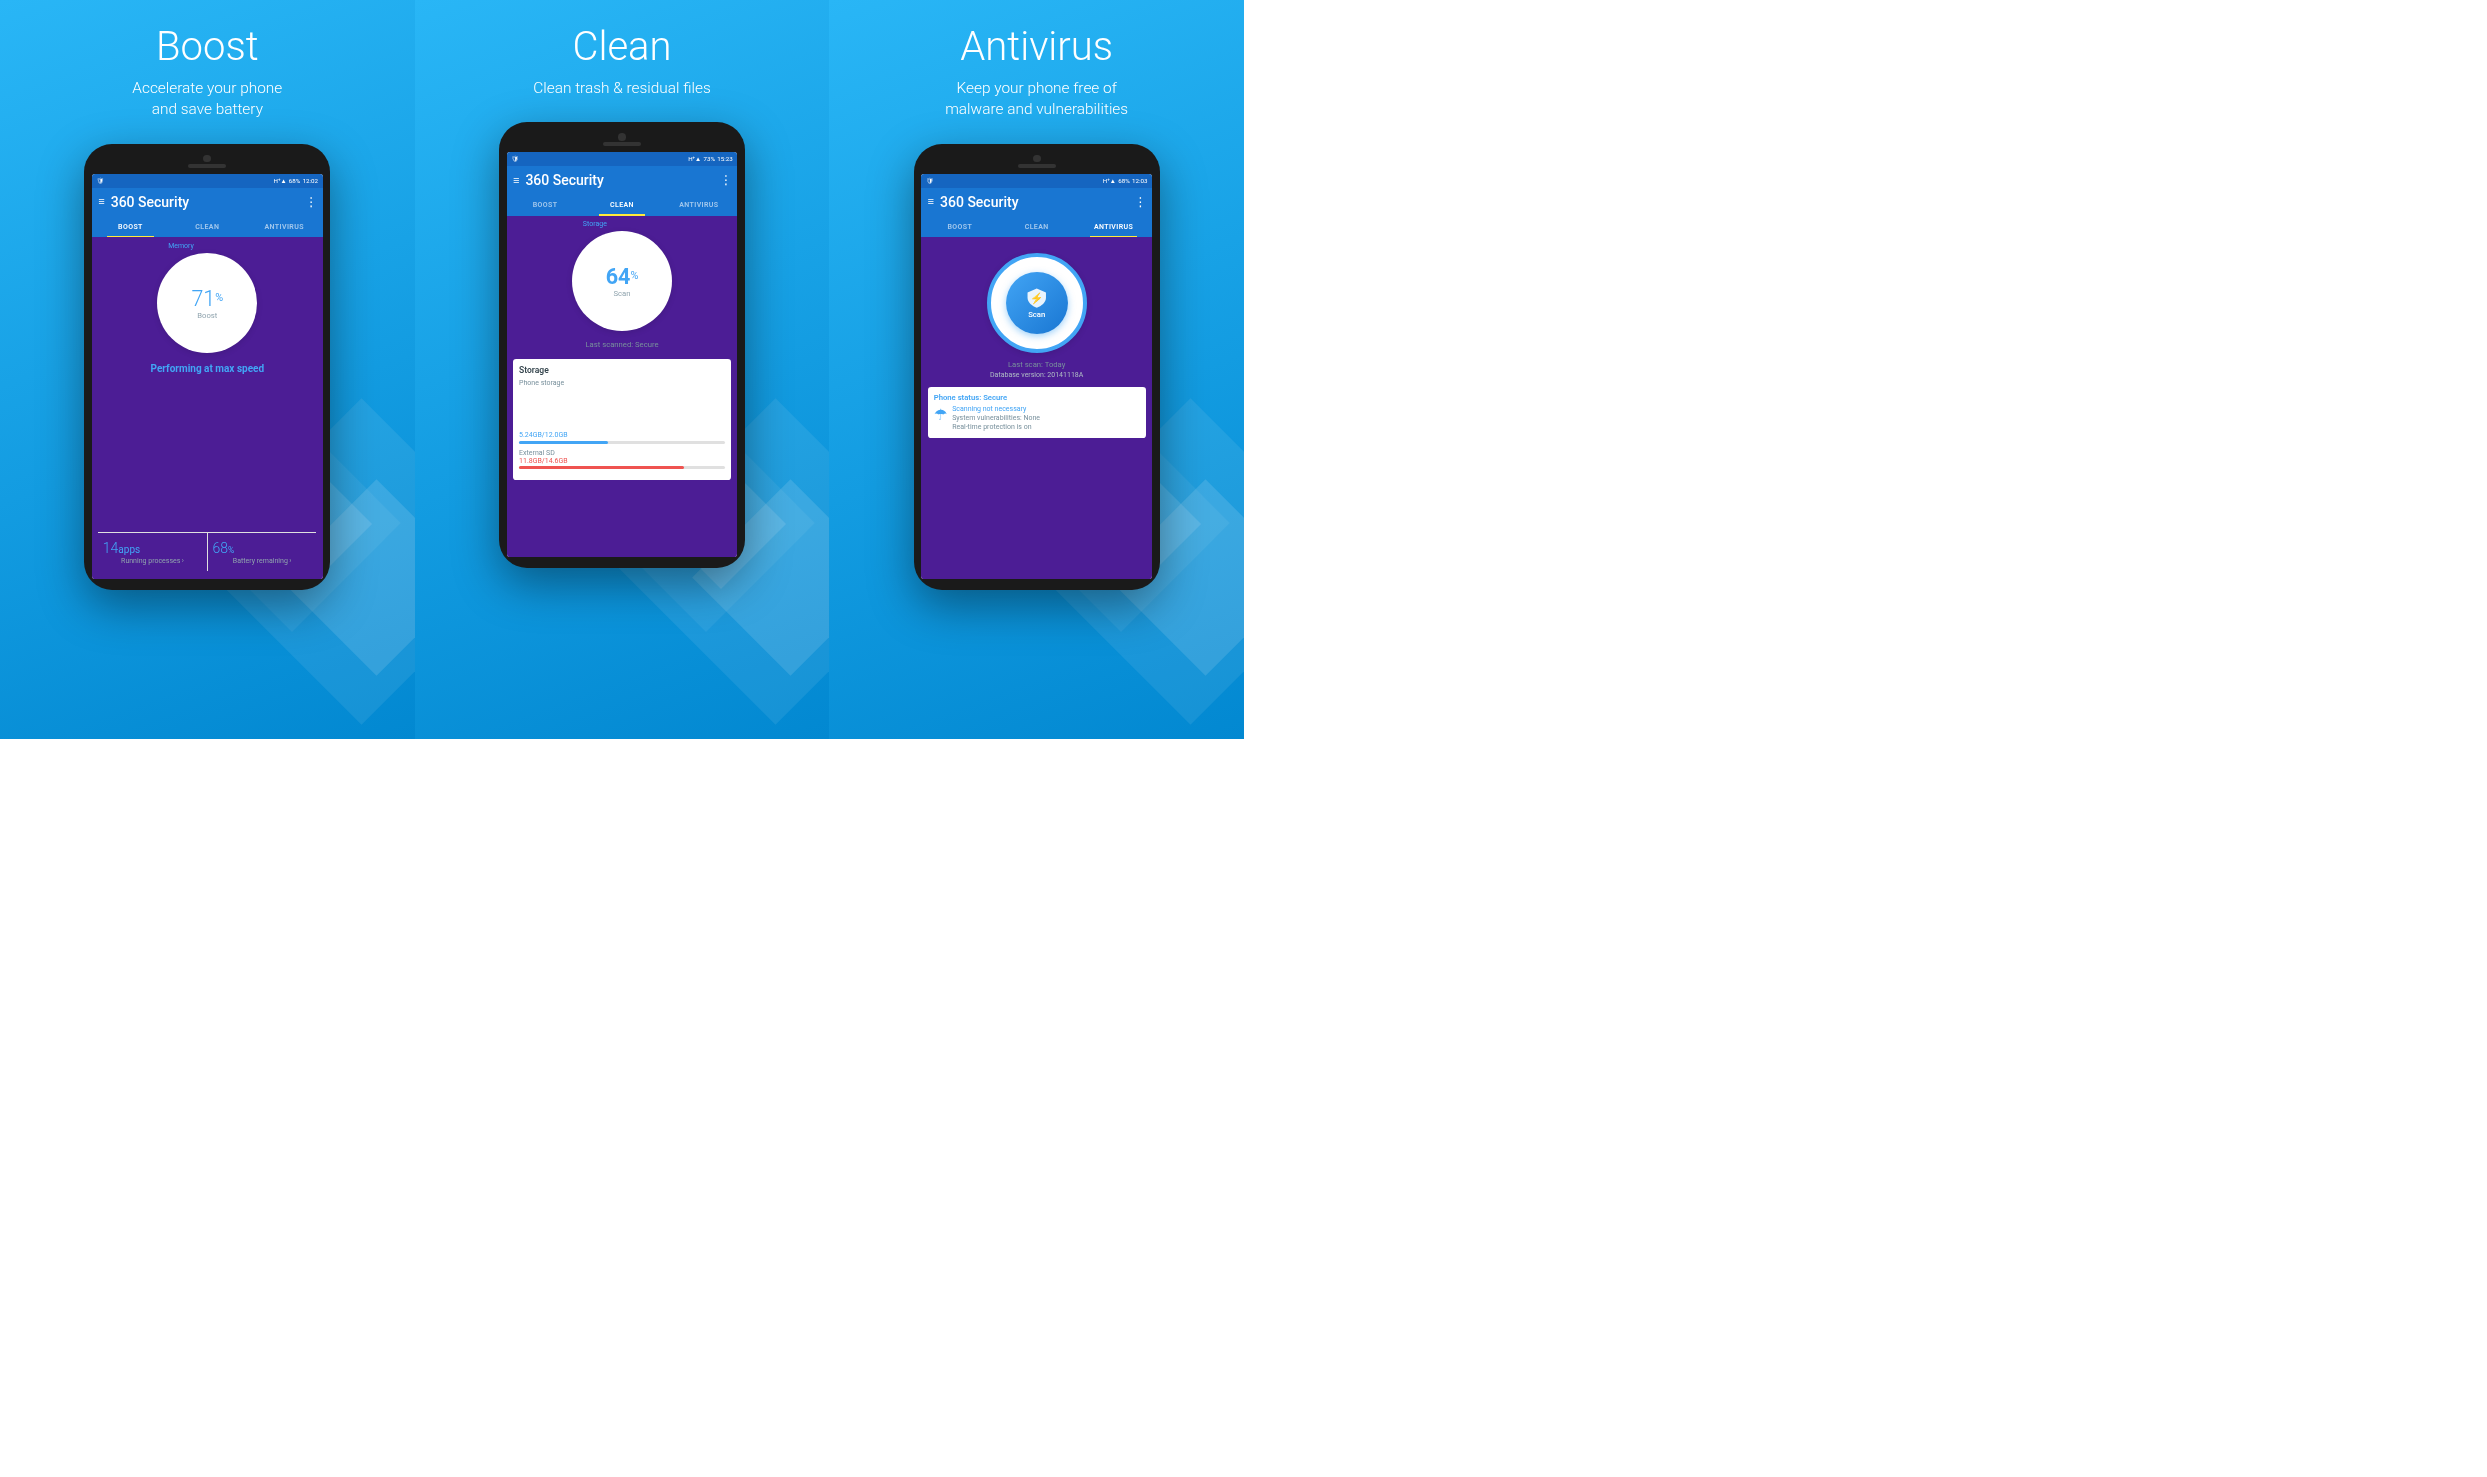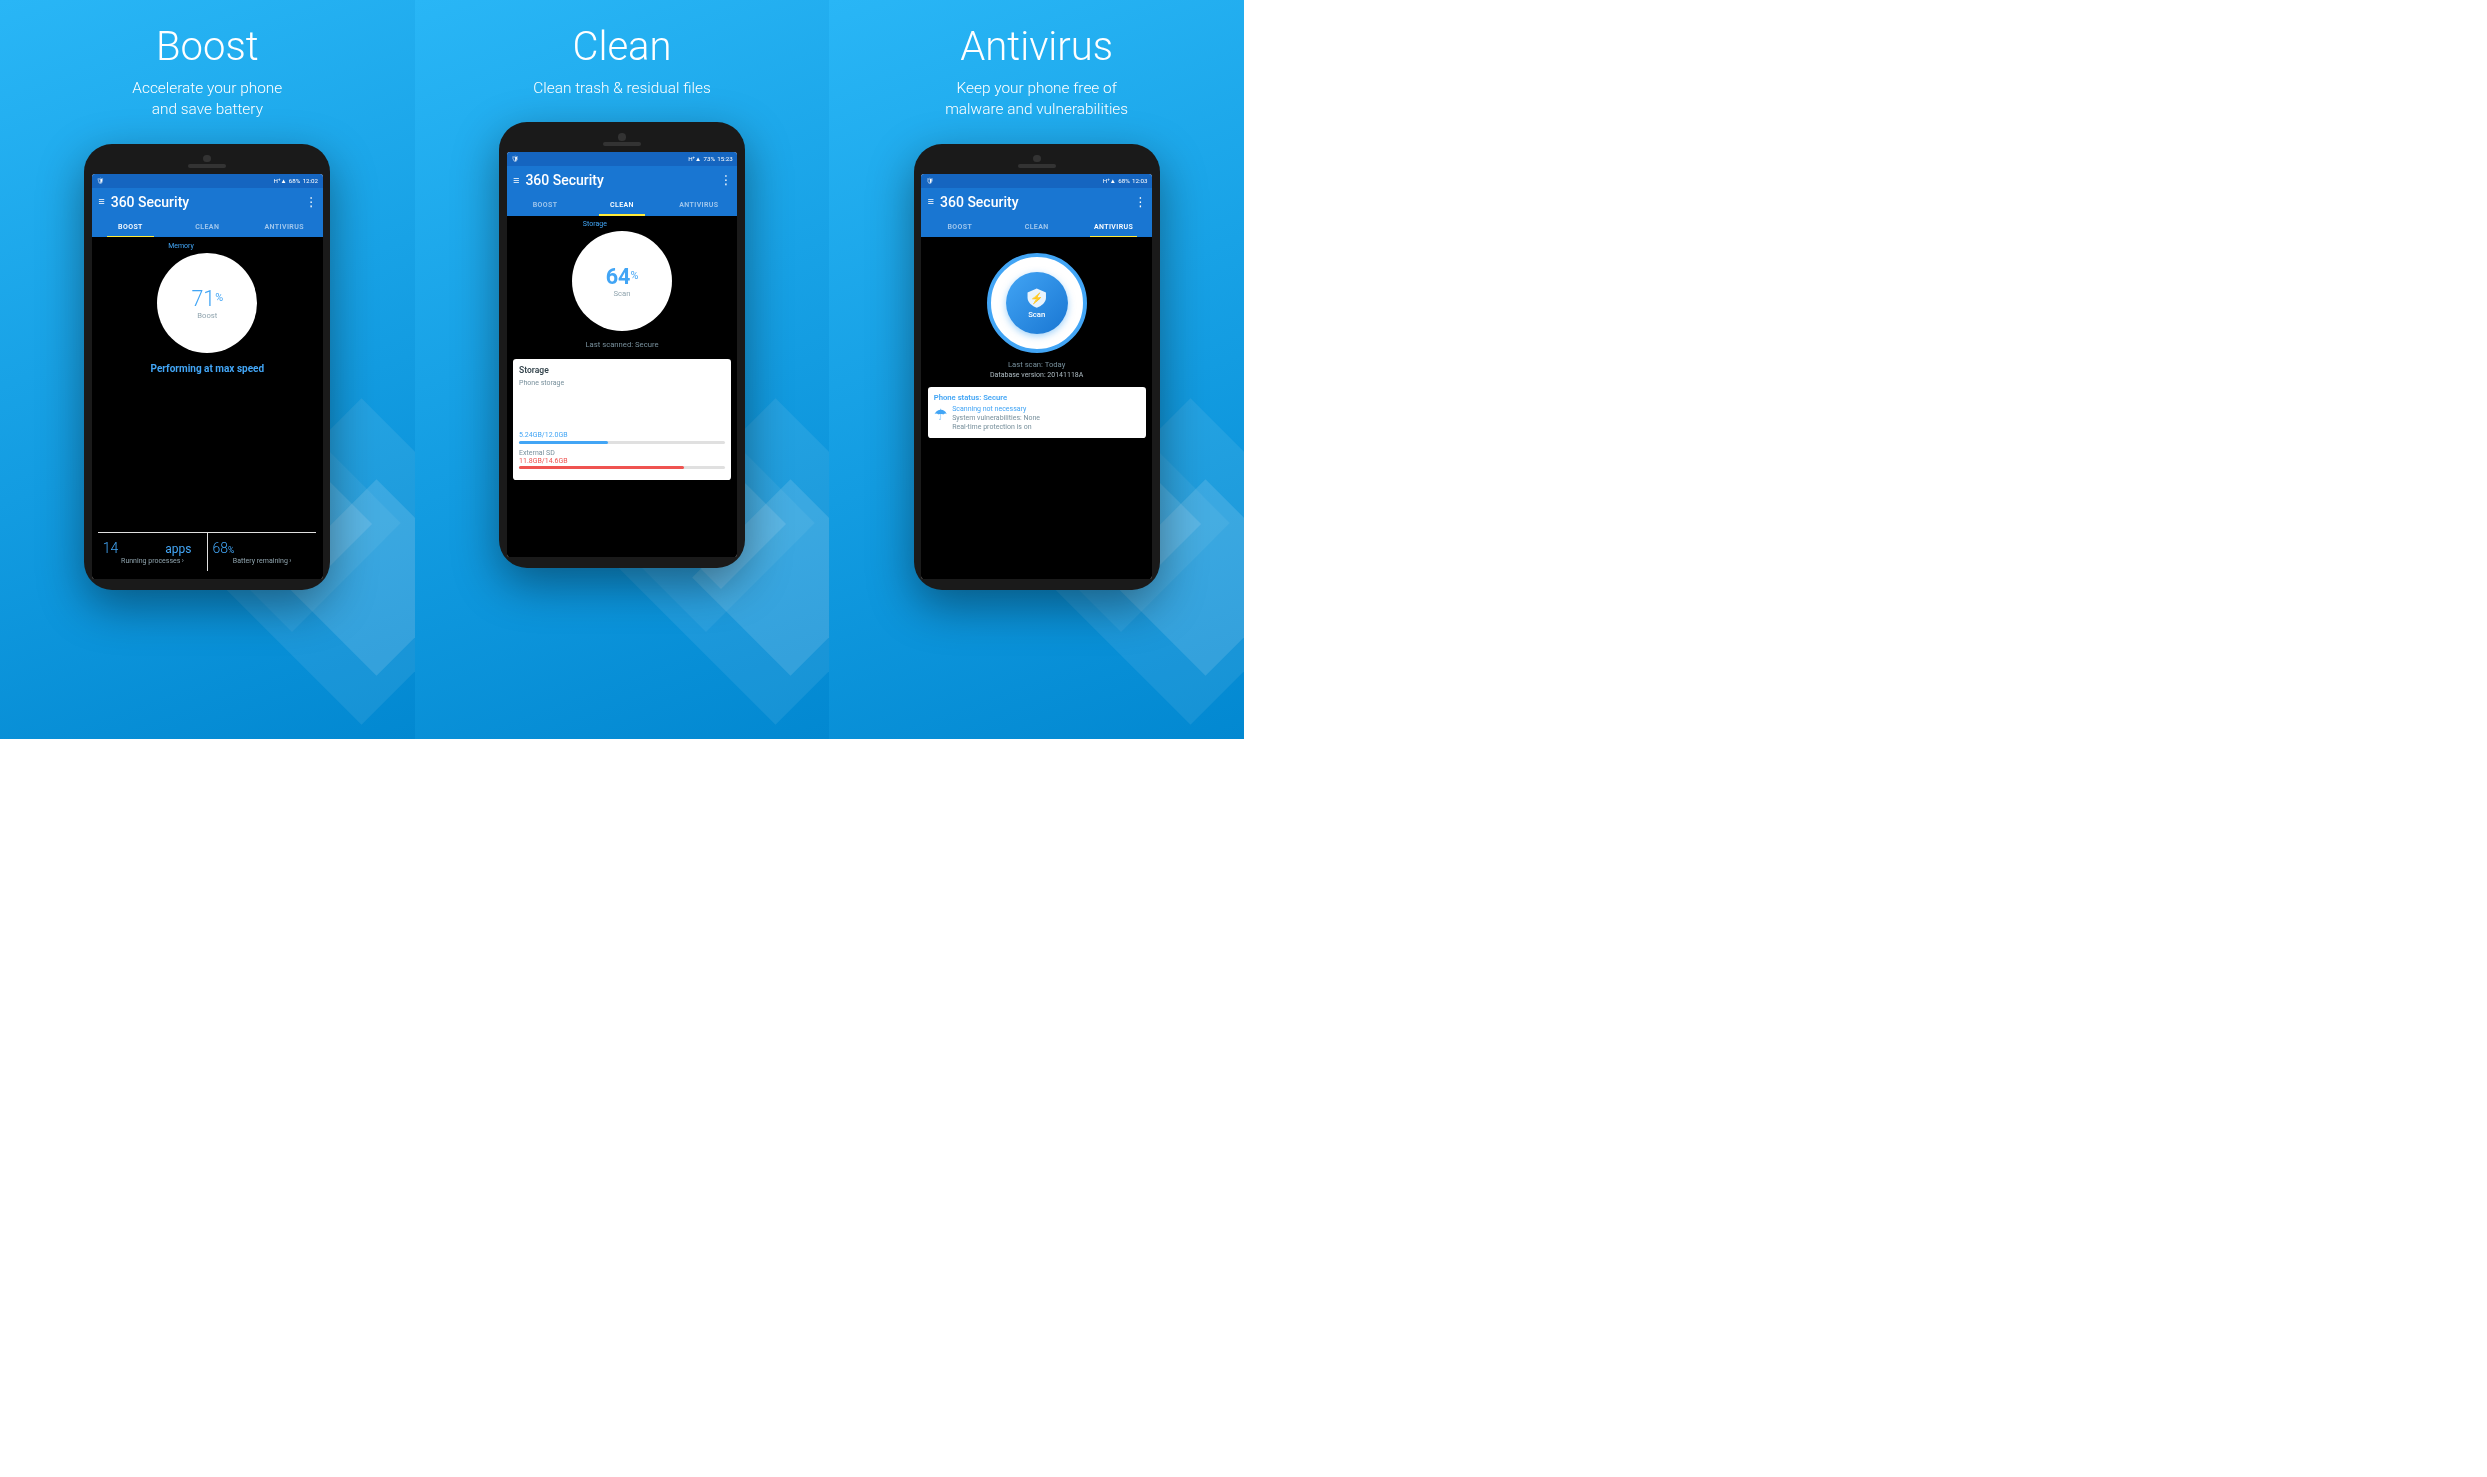--- a/index.html
+++ b/index.html
@@ -155,21 +155,21 @@
       bottom: 0;
       left: 20%;
       width: 60%;
       height: 1.5px;
       background: #ffeb3b;
     }
 
     
     .app-content {
       flex: 1;
-      background: #000000;
+      background: #4c1d95;
       display: flex;
       flex-direction: column;
       align-items: center;
       padding: 7.7px 6.2px;
       overflow: hidden;
     }
 
     
     .circle-container {
       position: relative;
@@ -401,21 +401,21 @@
           <div class="circle-inner">
             <div>
               <span style="font-size:21.5px;color:#42a5f5;font-weight:300;">71</span><span style="font-size:10.8px;color:#42a5f5;vertical-align:super;">%</span>
             </div>
             <span style="font-size:7.7px;color:#90a4ae;">Boost</span>
           </div>
         </div>
         <div class="boost-status">Performing at max speed</div>
         <div class="boost-stats">
           <div class="stat-item">
-            <div><span style="font-size:14px;color:#42a5f5;font-weight:300;">14</span><span style="font-size:12px;color:#42a5f5;margin-left:47px;">apps</span></div>
+            <div><span style="font-size:14px;color:#42a5f5;font-weight:300;">14</span><span style="font-size:10px;color:#42a5f5;">apps</span></div>
             <div class="stat-label">Running processes <span class="stat-arrow">›</span></div>
           </div>
           <div class="stat-item">
             <div><span style="font-size:14px;color:#42a5f5;font-weight:300;">68</span><span style="font-size:8.5px;color:#42a5f5;">%</span></div>
             <div class="stat-label">Battery remaining <span class="stat-arrow">›</span></div>
           </div>
         </div>
       </div>
     </div>
   </div>

